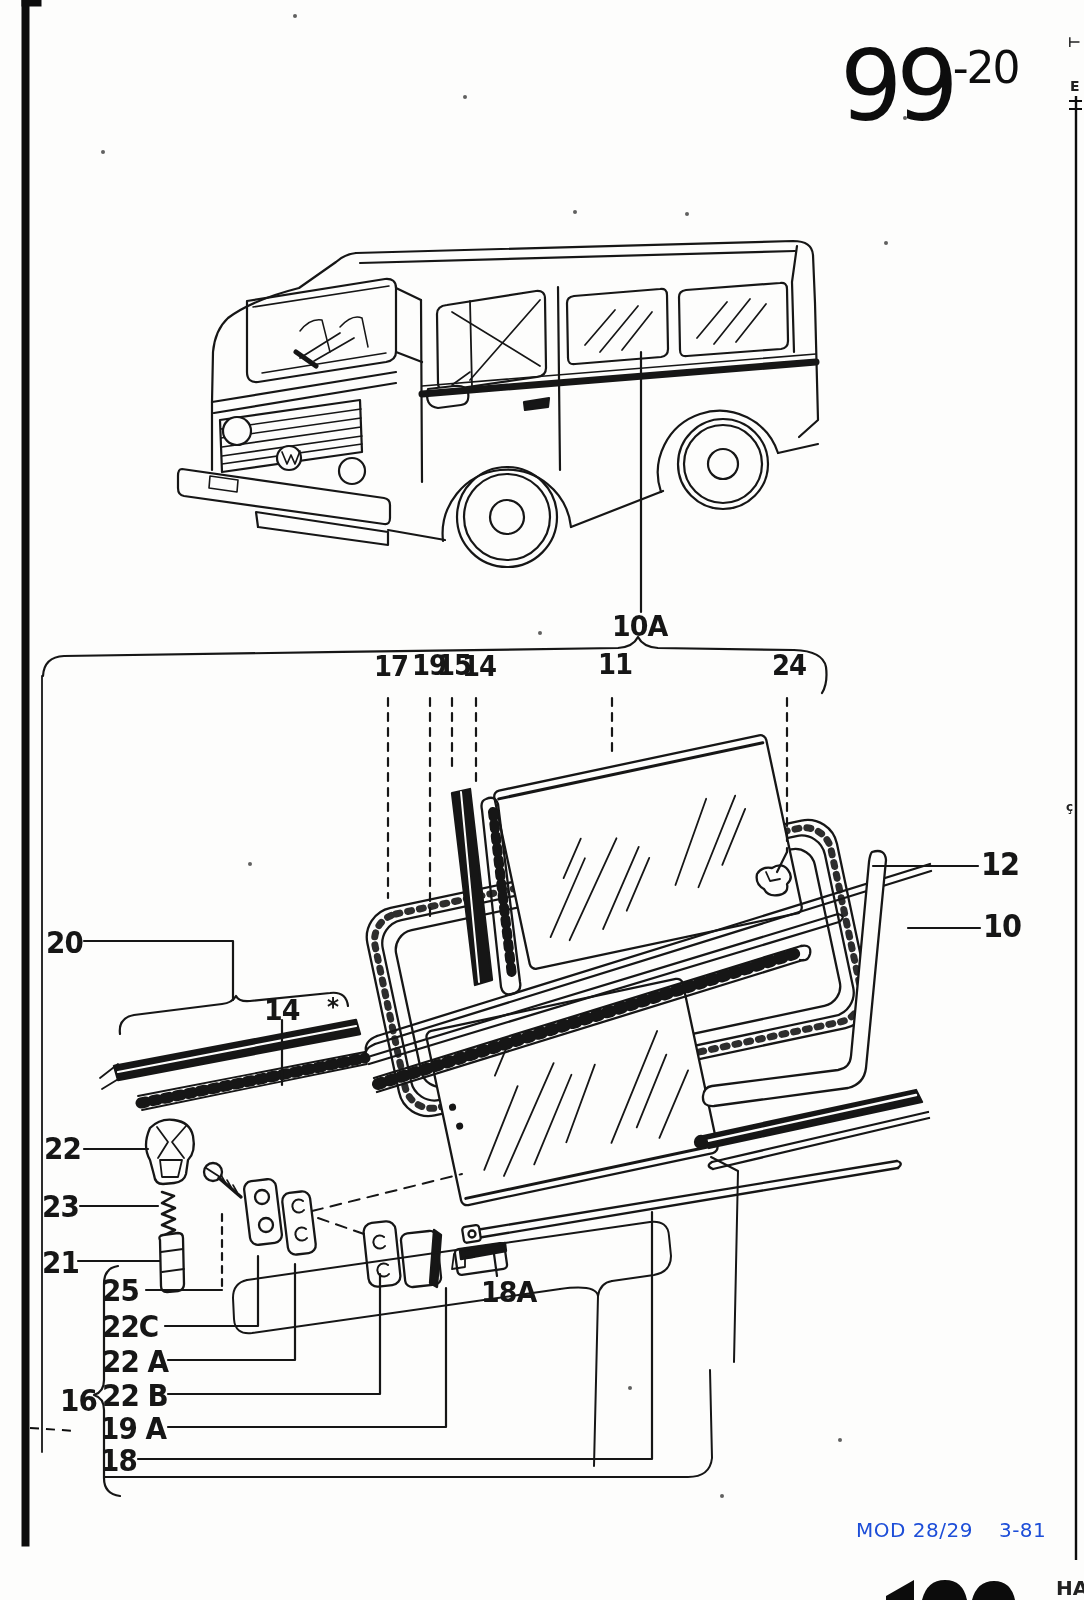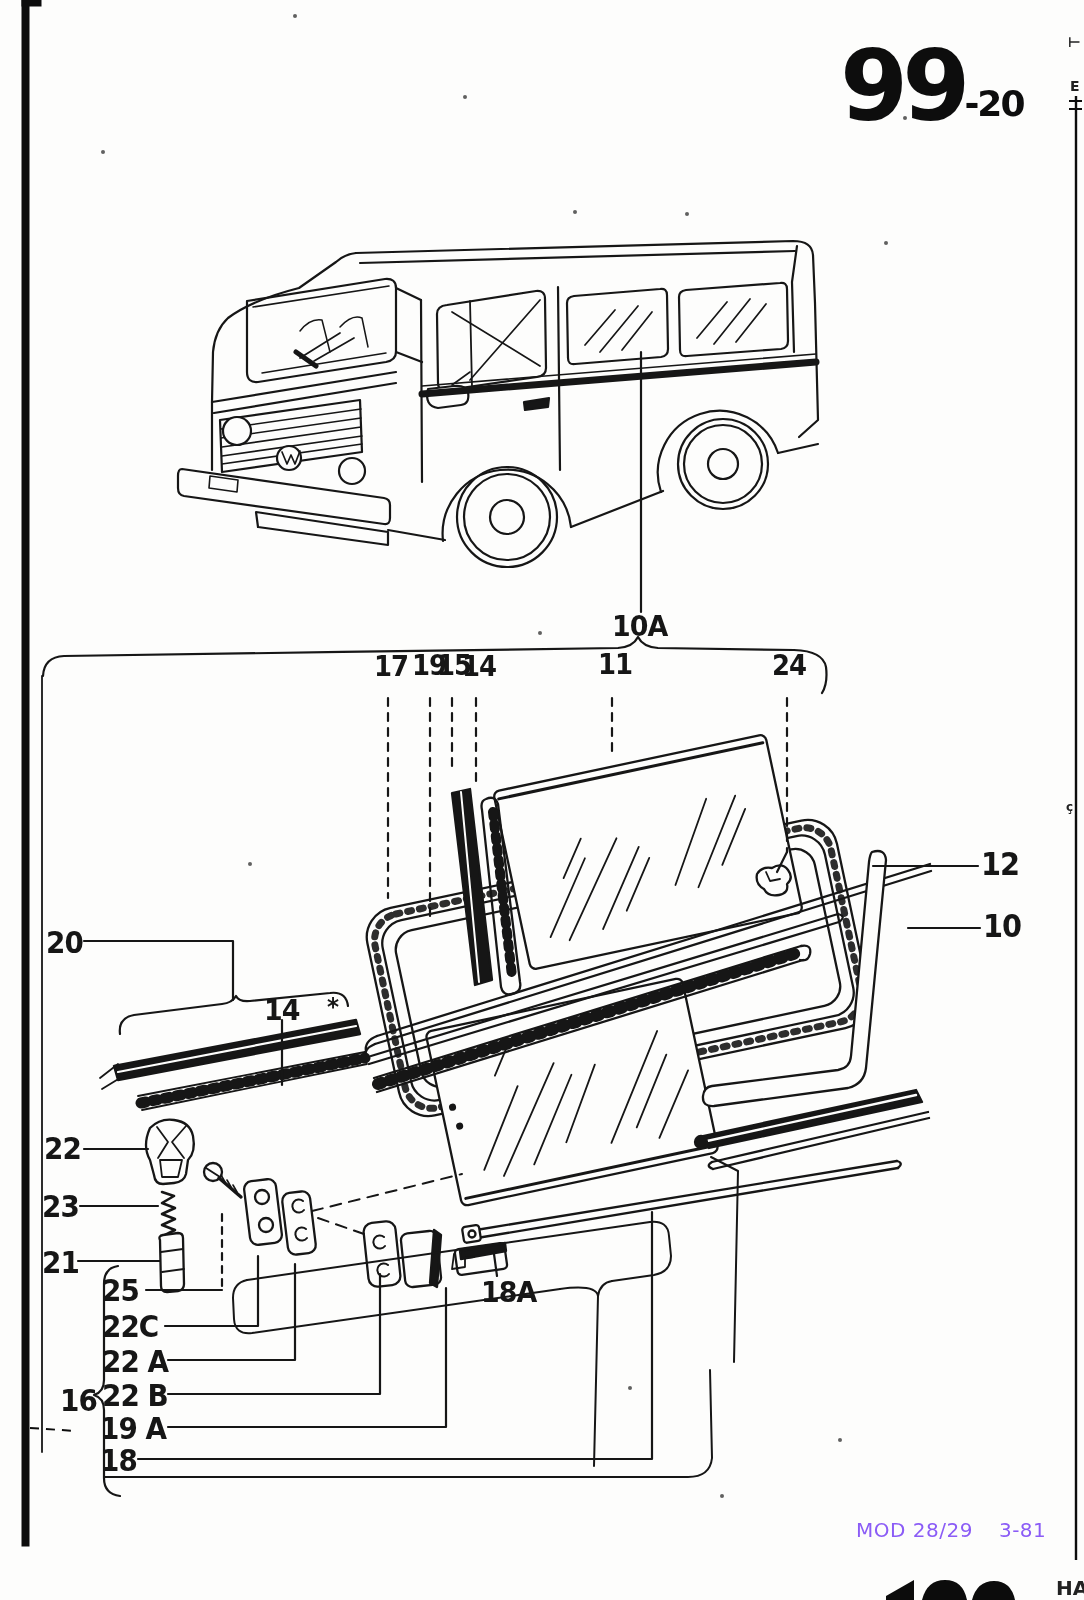--- a/index.html
+++ b/index.html
@@ -5,24 +5,24 @@
   html,body{margin:0;padding:0}
   body{
     width:1084px;height:1600px;position:relative;overflow:hidden;
     background:#fdfdfc;color:#161616;
     font-family:"DejaVu Sans",sans-serif;
   }
   .callout{
     position:absolute;font-weight:bold;line-height:1;white-space:nowrap;
     color:#161616;letter-spacing:-1px;transform:scale(.96,1.04);transform-origin:left top;
   }
-  .pagenum{position:absolute;left:840px;top:46px;display:flex;align-items:flex-start;color:#0d0d0d;font-weight:bold}
+  .pagenum{position:absolute;left:840px;top:46px;display:flex;align-items:flex-start;color:#0d0d0d;font-weight:normal}
   .pagenum .big{font-size:98px;line-height:.82;letter-spacing:-6px}
-  .pagenum .suffix{font-size:36px;line-height:1;margin-top:40px;letter-spacing:-2px}
-  .footer{position:absolute;left:856px;top:1518px;font-size:20px;color:#8b5cf6;letter-spacing:.5px}
+  .pagenum .suffix{font-size:44px;line-height:1;letter-spacing:-2px}
+  .footer{position:absolute;left:856px;top:1518px;font-size:20px;color:#1d4ed8;letter-spacing:.5px}
   .footer span{margin-right:26px}
   .edge-mark{position:absolute;font-size:14px;font-weight:bold;color:#222}
   svg{position:absolute;left:0;top:0}
 </style>
 </head>
 <body>
 
 <svg width="1084" height="1600" viewBox="0 0 1084 1600">
 
   <g stroke="#0c0c0c" fill="#0c0c0c">

